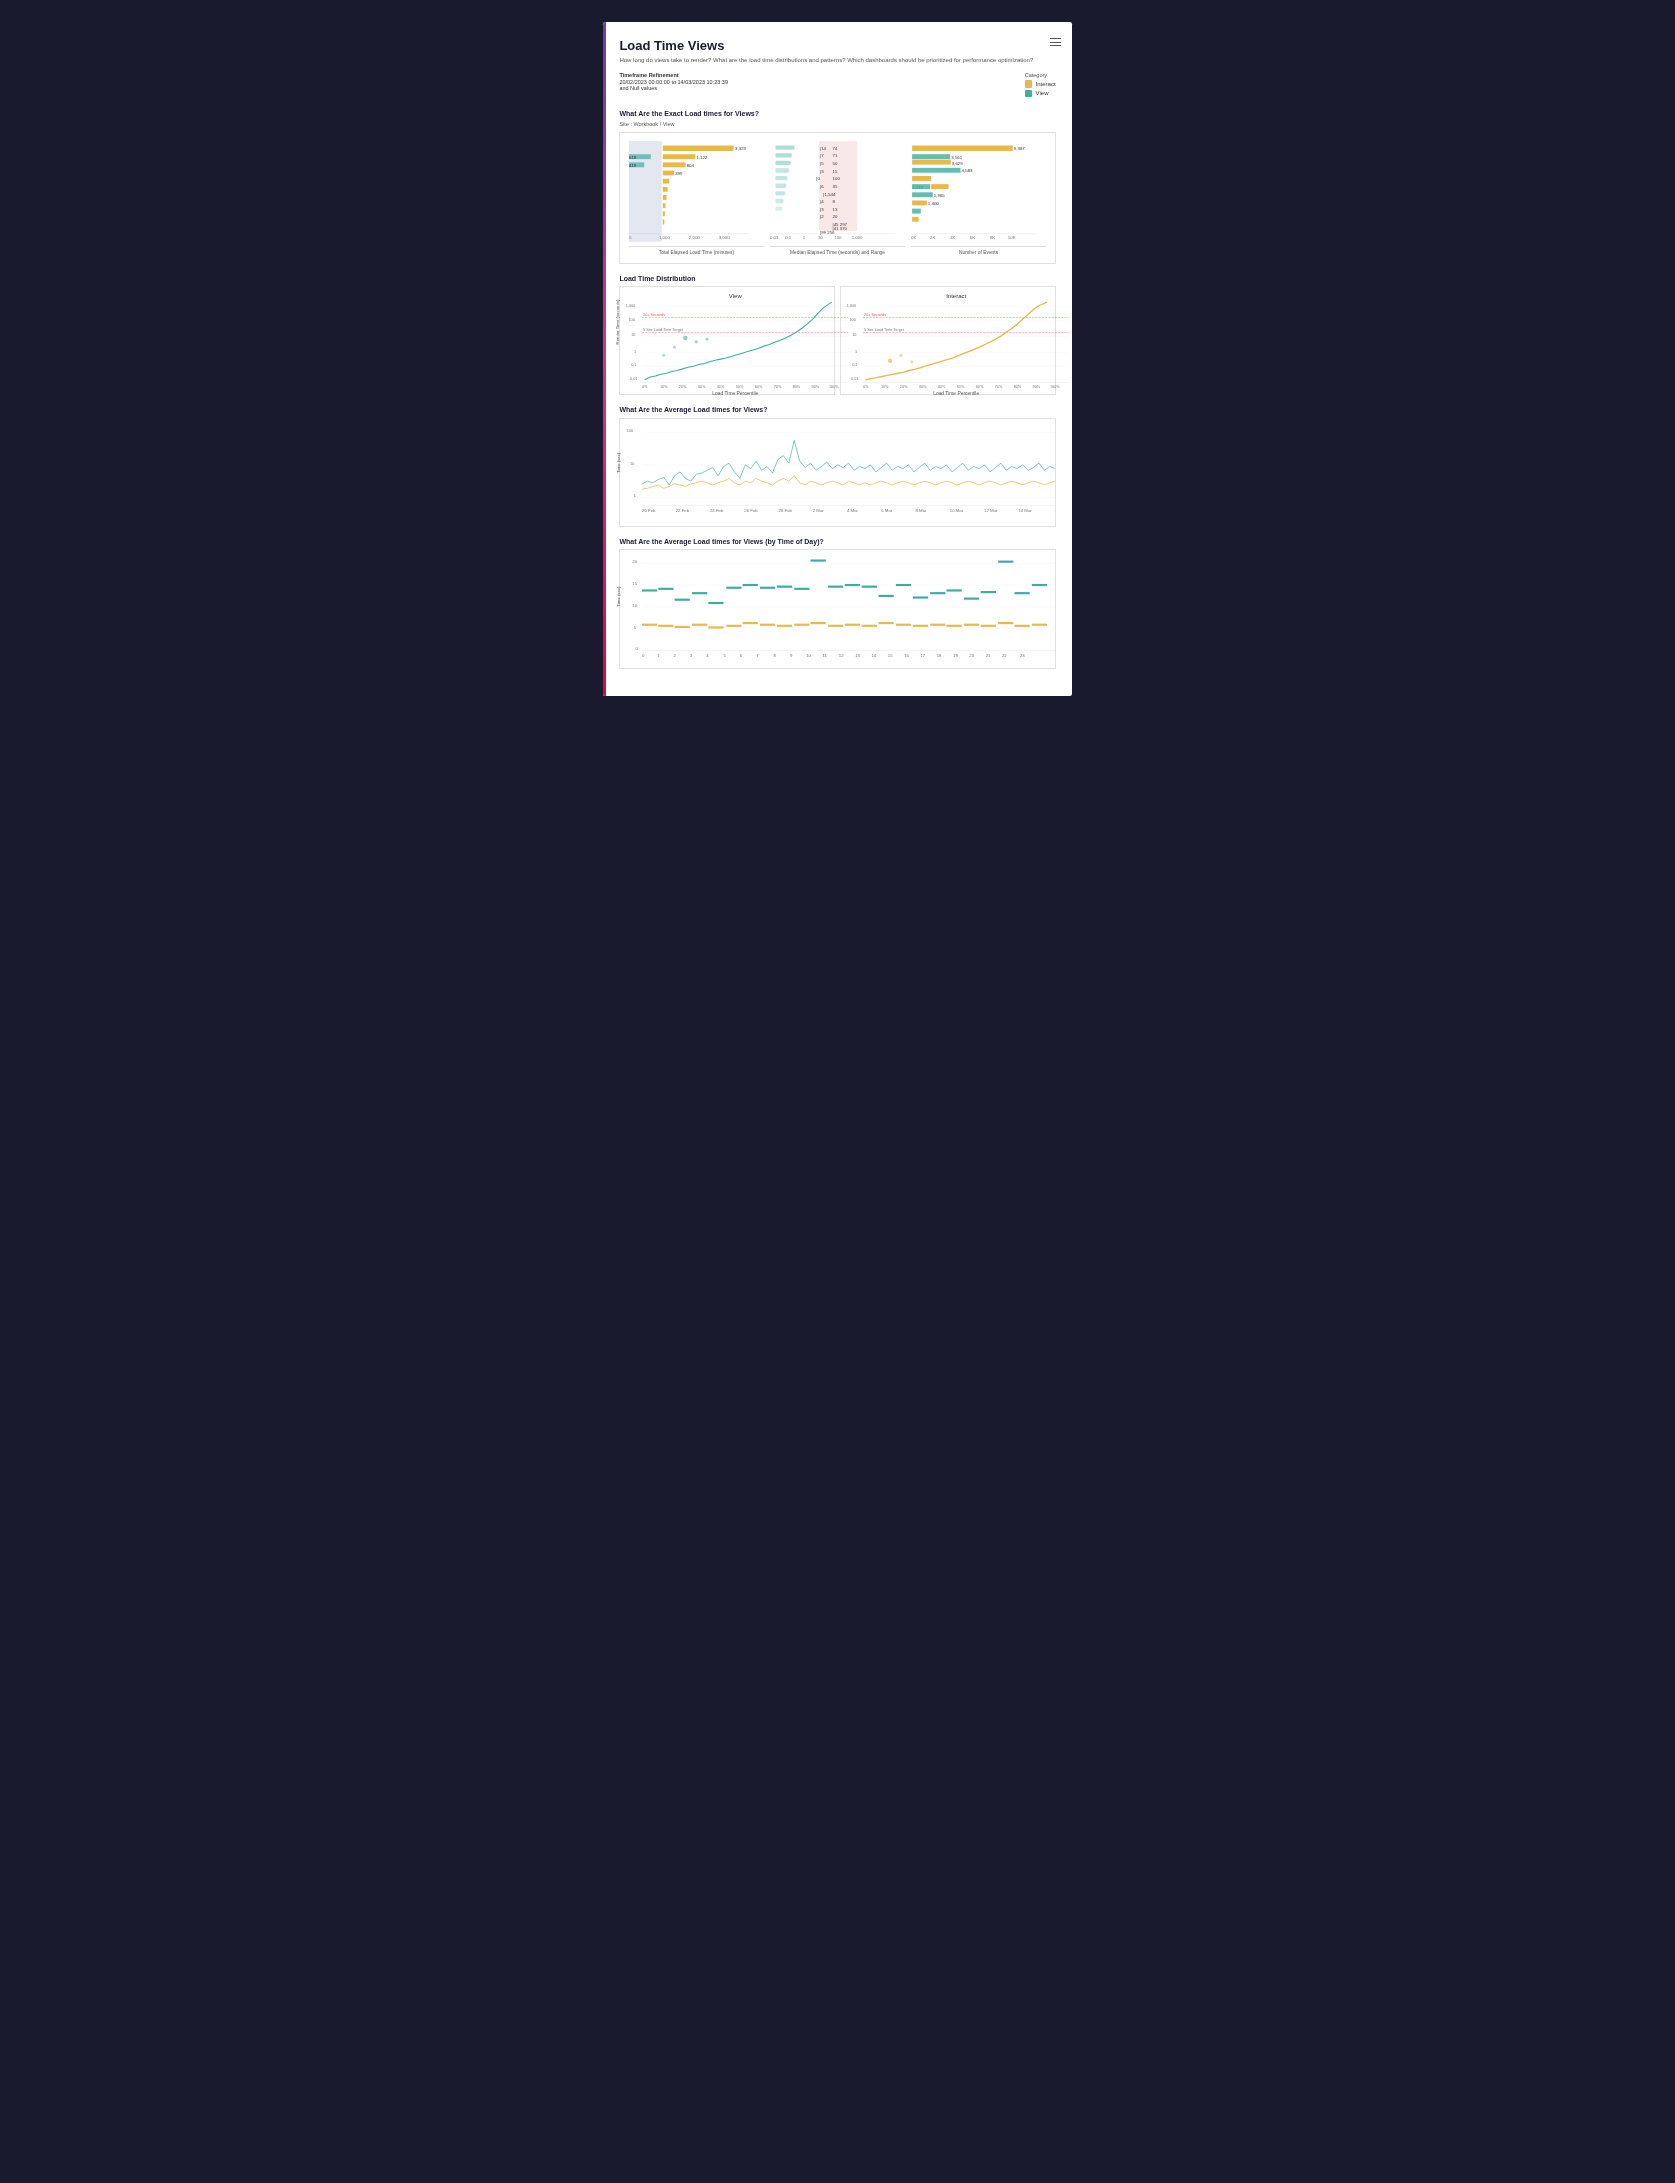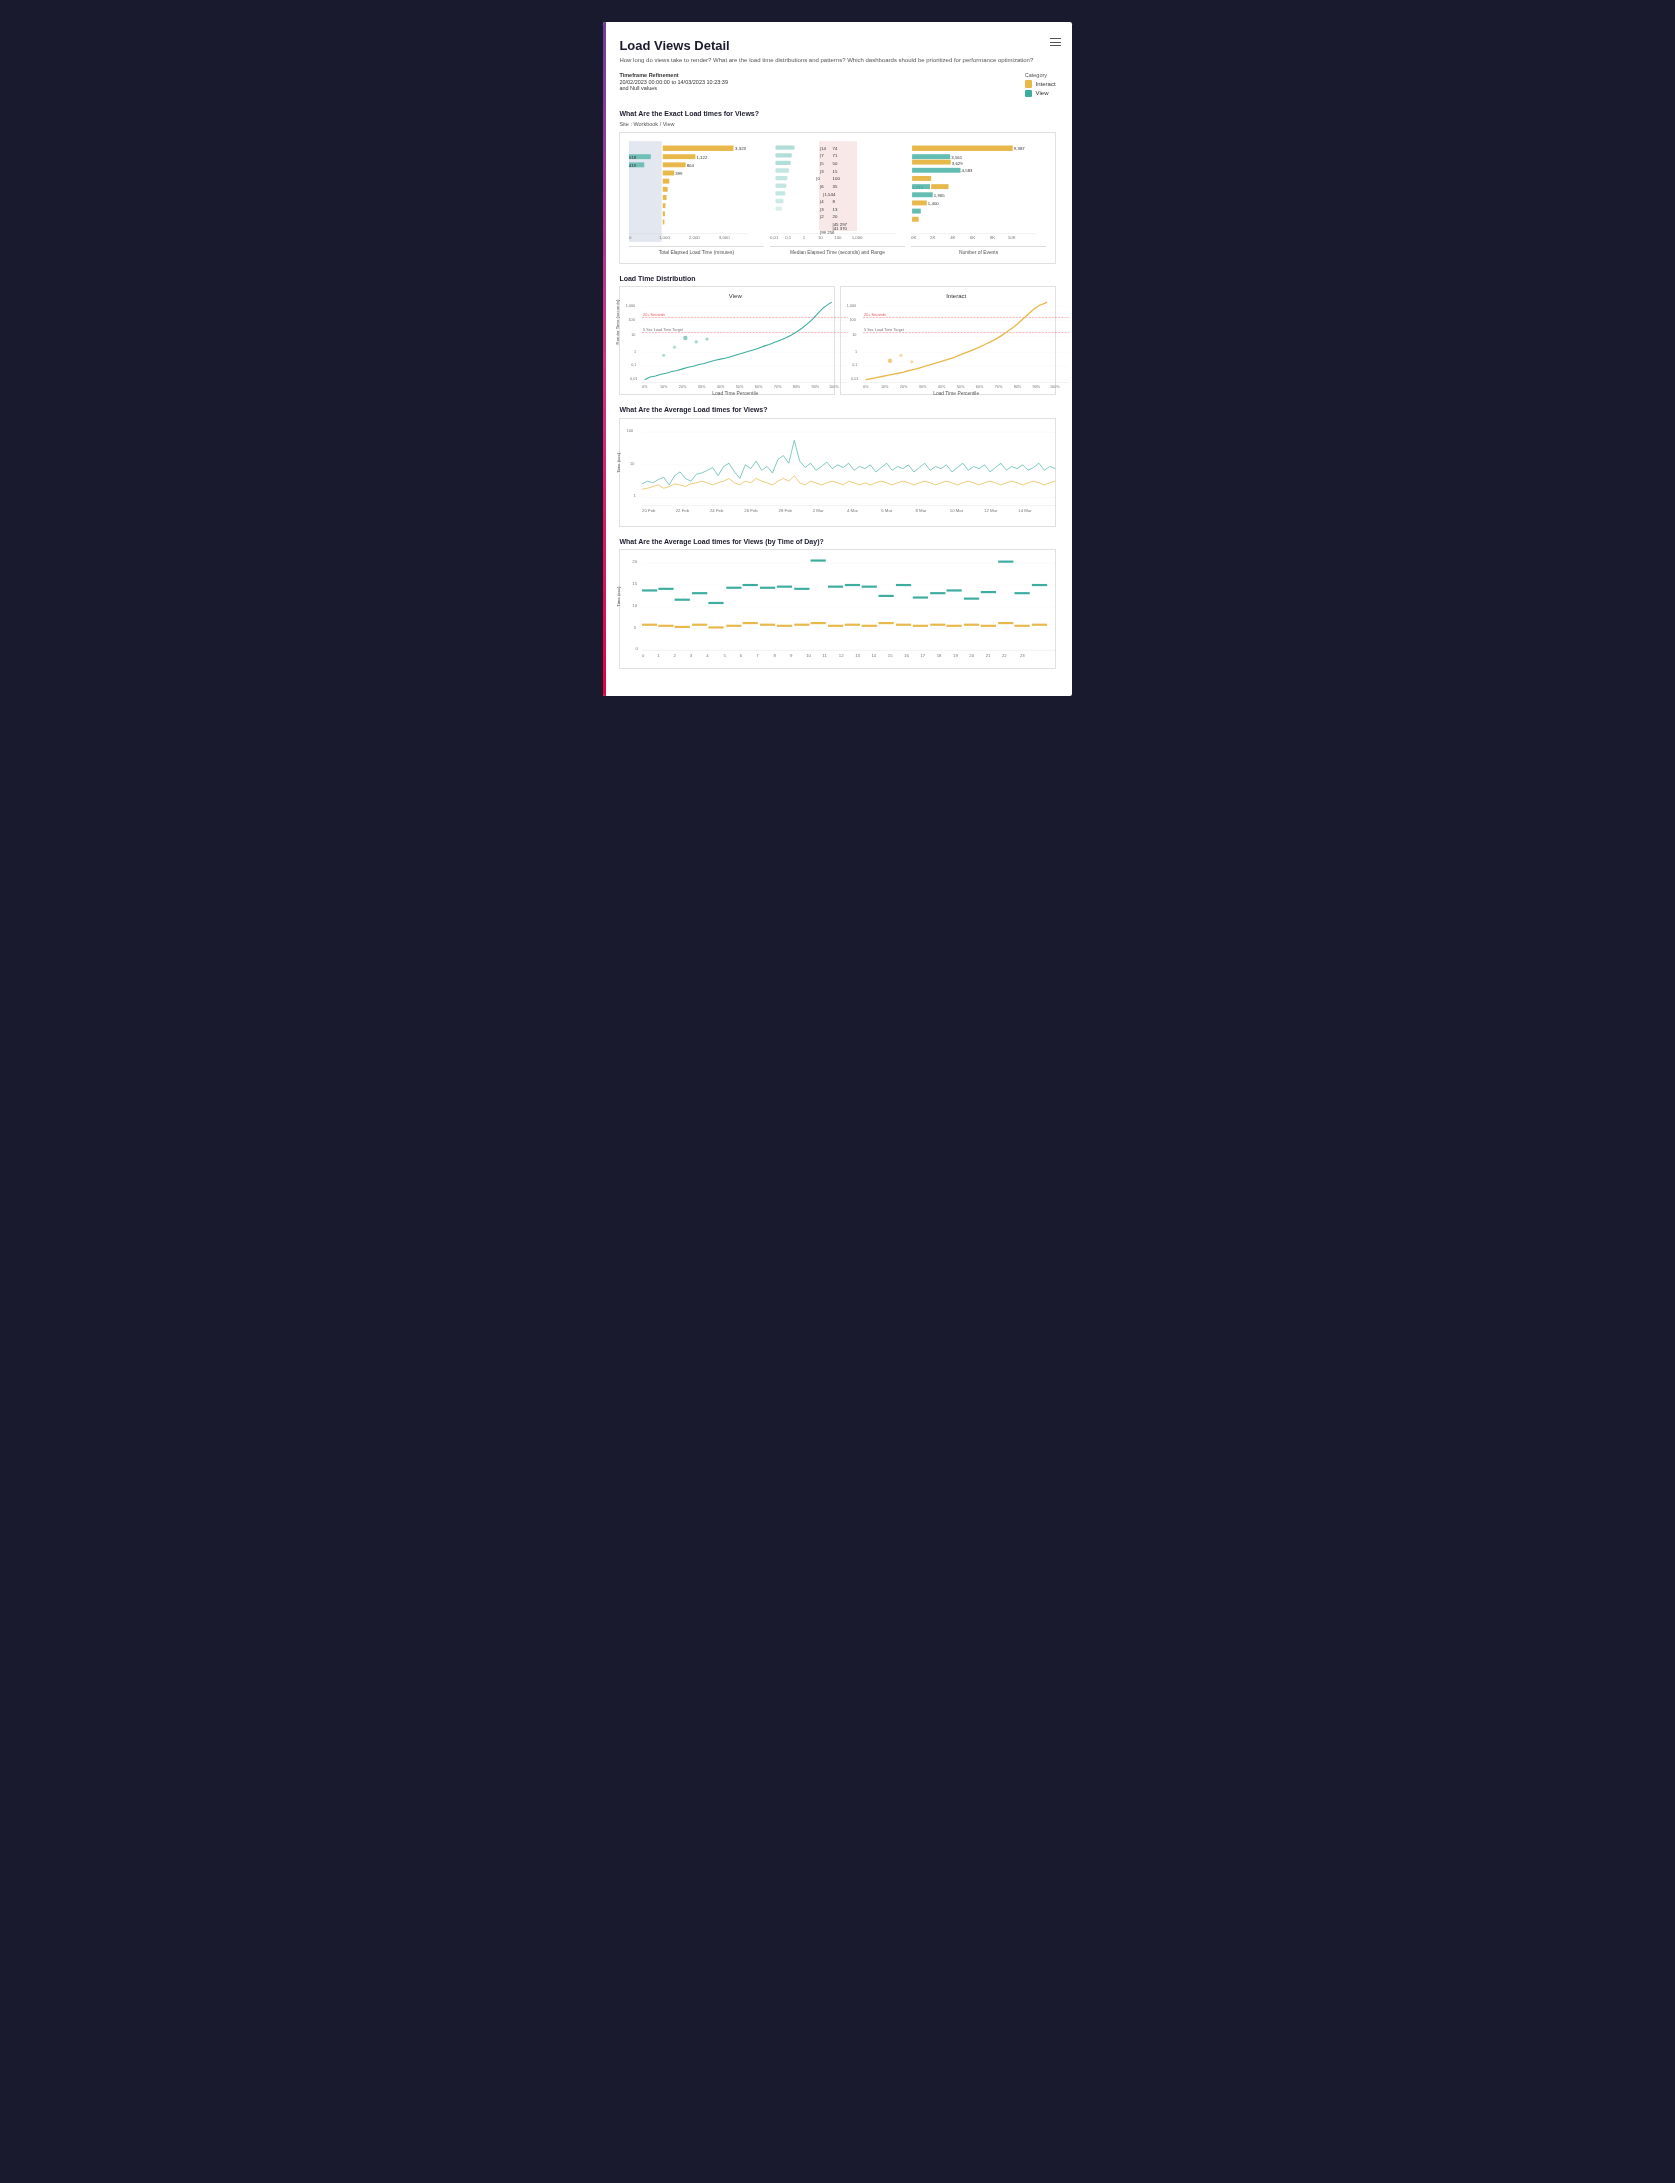--- a/index.html
+++ b/index.html
@@ -175,21 +175,21 @@
       position: relative;
     }
   </style>
 </head>
 <body>
 
 <div class="dashboard-container">
   <div class="left-accent"></div>
 
   <div class="header">
-    <div class="header-title">Load Views Detail</div>
+    <div class="header-title">Load Time Views</div>
     <div class="header-subtitle">How long do views take to render? What are the load time distributions and patterns?  Which dashboards should be prioritized for performance optimization?</div>
   </div>
 
   <div class="menu-icon">
     <span></span>
       <span></span>
       <span></span>
   </div>
 
   <div class="timeframe-section">

